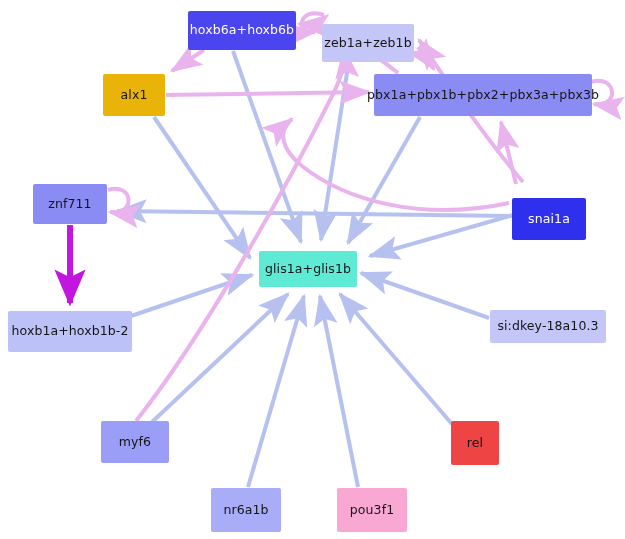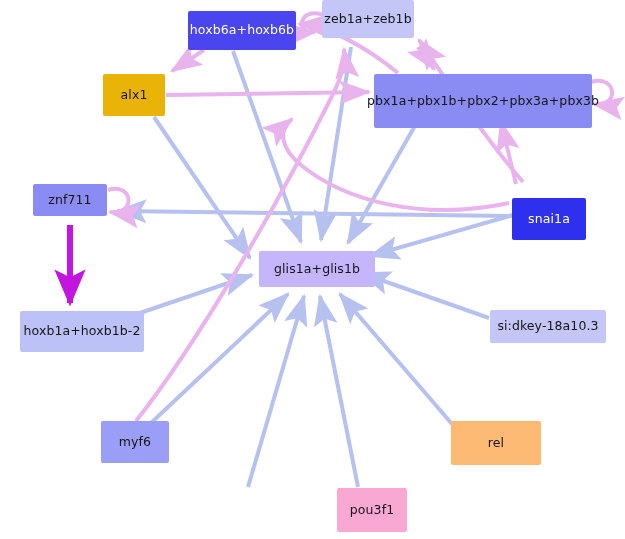--- a/index.html
+++ b/index.html
@@ -72,36 +72,37 @@
       <path d="M108,190 C134,182 136,216 110,212"></path>
     </g>
 
     <g fill="none" stroke="#c215e0" stroke-width="6" marker-end="url(#ah-magenta)">
       <path d="M70,225 L70,303"></path>
     </g>
   </svg>
 
   <div class="node dark" style="left:188px;top:11px;width:108px;height:39px;background:#4b45ef;">hoxb6a+hoxb6b</div>
 
-  <div class="node light" style="left:322px;top:0;width:92px;height:38px;background:#c3c6f7;">zeb1a+zeb1b</div>
+  <div class="node light" style="left:322px;top:24px;width:92px;height:38px;background:#c3c6f7;">zeb1a+zeb1b</div>
 
-  <div class="node light" style="left:374px;top:74px;width:218px;height:54px;background:#8a8cf4;">pbx1a+pbx1b+pbx2+pbx3a+pbx3b</div>
+  <div class="node light" style="left:374px;top:74px;width:218px;height:42px;background:#8a8cf4;">pbx1a+pbx1b+pbx2+pbx3a+pbx3b</div>
 
   <div class="node light" style="left:103px;top:74px;width:62px;height:42px;background:#eab308;">alx1</div>
 
-  <div class="node light" style="left:33px;top:184px;width:74px;height:32px;background:#8a8cf4;">znf711</div>
+  <div class="node light" style="left:33px;top:184px;width:74px;height:40px;background:#8a8cf4;">znf711</div>
 
   <div class="node dark" style="left:512px;top:183px;width:74px;height:42px;background:#2f30ee;margin-top:15px;">snai1a</div>
 
-  <div class="node light" style="left:259px;top:251px;width:116px;height:36px;background:#c4b5fd;">glis1a+glis1b</div>
+  <div class="node light" style="left:259px;top:251px;width:98px;height:36px;background:#5eead4;">glis1a+glis1b</div>
 
-  <div class="node light" style="left:20px;top:311px;width:124px;height:41px;background:#bcc2f7;">hoxb1a+hoxb1b-2</div>
+  <div class="node light" style="left:8px;top:311px;width:124px;height:41px;background:#bcc2f7;">hoxb1a+hoxb1b-2</div>
 
   <div class="node light" style="left:490px;top:310px;width:116px;height:33px;background:#c3c6f7;">si:dkey-18a10.3</div>
 
   <div class="node light" style="left:101px;top:421px;width:68px;height:42px;background:#9a9ef6;text-align:right;">myf6</div>
 
-  <div class="node light" style="left:451px;top:421px;width:90px;height:44px;background:#fdba74;">rel</div>
+  <div class="node light" style="left:451px;top:421px;width:48px;height:44px;background:#ef4444;">rel</div>
 
+  <div class="node light" style="left:211px;top:488px;width:70px;height:44px;background:#a9adf7;">nr6a1b</div>
 
   <div class="node light" style="left:337px;top:488px;width:70px;height:44px;background:#f9a8d4;">pou3f1</div>
 
 </div>
 
 </body></html>

